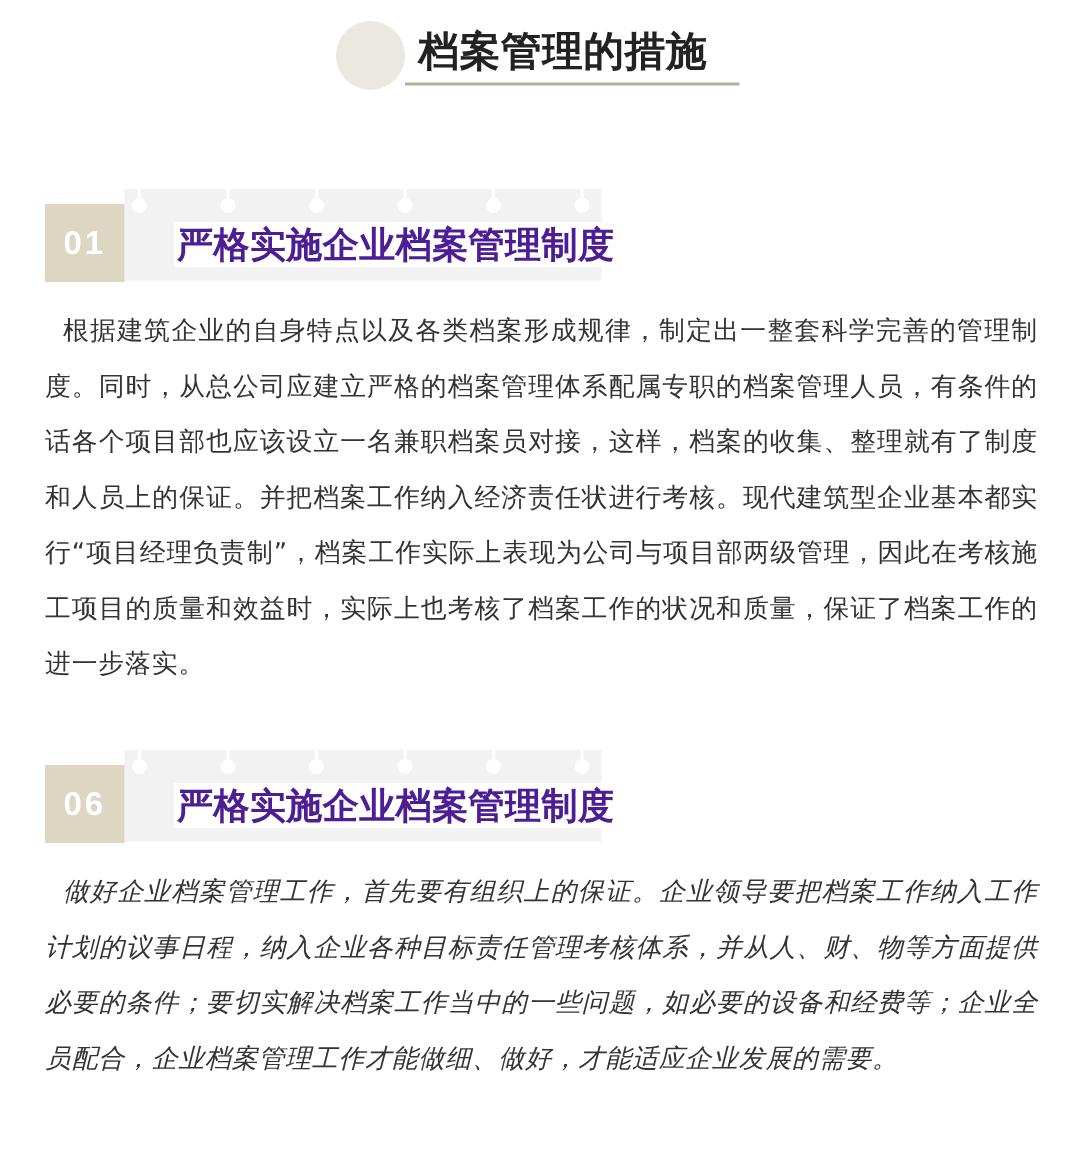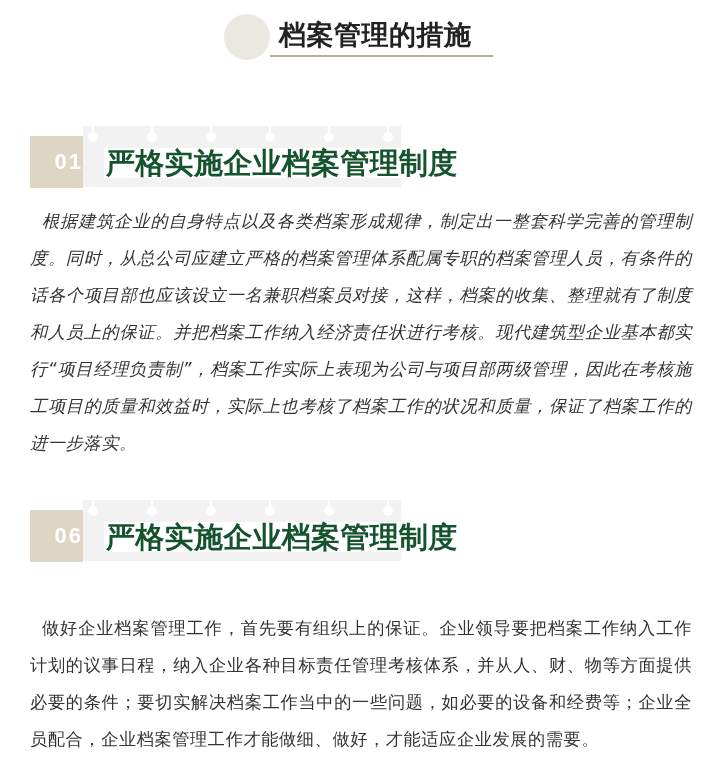--- a/index.html
+++ b/index.html
@@ -99,32 +99,32 @@
       left: 0;
       top: 10px;
       width: 53px;
       height: 52px;
       background: #dcd6c3;
       color: #ffffff;
       font-family: "Liberation Sans", sans-serif;
       font-weight: bold;
       font-size: 22px;
       letter-spacing: 2px;
-      text-align: right;
+      text-align: center;
       line-height: 52px;
     }
     .section-header .heading {
       position: absolute;
-      left: 74px;
+      left: 86px;
       top: 22px;
       height: 30px;
       padding: 0 2px;
       background: #ffffff;
-      color: #14532d;
-      font-size: 29px;
+      color: #4c1d95;
+      font-size: 24px;
       font-weight: bold;
       line-height: 30px;
       white-space: nowrap;
       letter-spacing: 0.3px;
     }
 
     
     .para {
       position: absolute;
       left: 30px;
@@ -153,28 +153,28 @@
     <span class="pin" style="left:64px;"></span>
     <span class="pin" style="left:123px;"></span>
     <span class="pin" style="left:182px;"></span>
     <span class="pin" style="left:241px;"></span>
     <span class="pin" style="left:300px;"></span>
   </div>
   <div class="num-box">01</div>
   <div class="heading">严格实施企业档案管理制度</div>
 </div>
 
-<p class="para" style="top:203px;font-style:italic;">根据建筑企业的自身特点以及各类档案形成规律，制定出一整套科学完善的管理制度。同时，从总公司应建立严格的档案管理体系配属专职的档案管理人员，有条件的话各个项目部也应该设立一名兼职档案员对接，这样，档案的收集、整理就有了制度和人员上的保证。并把档案工作纳入经济责任状进行考核。现代建筑型企业基本都实行“项目经理负责制”，档案工作实际上表现为公司与项目部两级管理，因此在考核施工项目的质量和效益时，实际上也考核了档案工作的状况和质量，保证了档案工作的进一步落实。</p>
+<p class="para" style="top:203px;">根据建筑企业的自身特点以及各类档案形成规律，制定出一整套科学完善的管理制度。同时，从总公司应建立严格的档案管理体系配属专职的档案管理人员，有条件的话各个项目部也应该设立一名兼职档案员对接，这样，档案的收集、整理就有了制度和人员上的保证。并把档案工作纳入经济责任状进行考核。现代建筑型企业基本都实行“项目经理负责制”，档案工作实际上表现为公司与项目部两级管理，因此在考核施工项目的质量和效益时，实际上也考核了档案工作的状况和质量，保证了档案工作的进一步落实。</p>
 
 <div class="section-header" style="top:500px;">
   <div class="bar">
     <span class="pin" style="left:5px;"></span>
     <span class="pin" style="left:64px;"></span>
     <span class="pin" style="left:123px;"></span>
     <span class="pin" style="left:182px;"></span>
     <span class="pin" style="left:241px;"></span>
     <span class="pin" style="left:300px;"></span>
   </div>
   <div class="num-box">06</div>
   <div class="heading">严格实施企业档案管理制度</div>
 </div>
 
-<p class="para" style="top:610px;">做好企业档案管理工作，首先要有组织上的保证。企业领导要把档案工作纳入工作计划的议事日程，纳入企业各种目标责任管理考核体系，并从人、财、物等方面提供必要的条件；要切实解决档案工作当中的一些问题，如必要的设备和经费等；企业全员配合，企业档案管理工作才能做细、做好，才能适应企业发展的需要。</p>
+<p class="para" style="top:577px;font-style:italic;">做好企业档案管理工作，首先要有组织上的保证。企业领导要把档案工作纳入工作计划的议事日程，纳入企业各种目标责任管理考核体系，并从人、财、物等方面提供必要的条件；要切实解决档案工作当中的一些问题，如必要的设备和经费等；企业全员配合，企业档案管理工作才能做细、做好，才能适应企业发展的需要。</p>
 
 </body></html>

